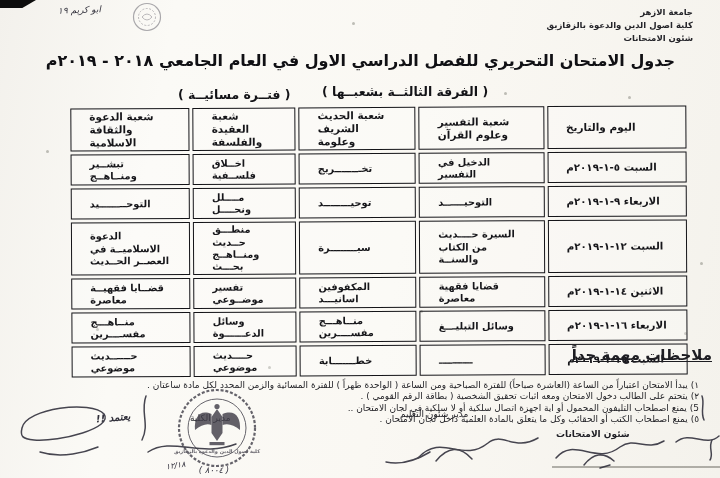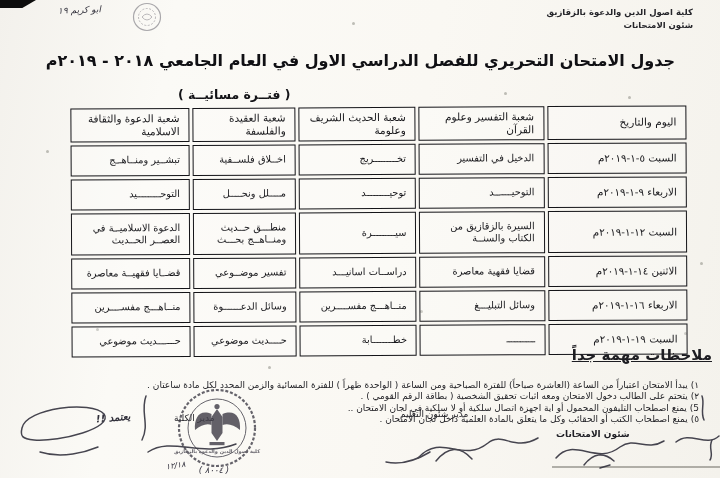--- a/index.html
+++ b/index.html
@@ -25,37 +25,37 @@
   .subtitle{position:absolute;top:84px;font-size:12.5px;font-weight:700;color:#131317;white-space:nowrap;}
   .sub-grade{left:322px;}
   .sub-session{left:178px;top:87px;text-align:right;}
   
   table.exam{
     position:absolute;top:104px;right:30px;width:622px;direction:rtl;
     border-collapse:separate;border-spacing:3px 3px;table-layout:fixed;
     transform:rotate(-.3deg);
   }
   table.exam th,table.exam td{
-    border:1.6px solid #141418;text-align:right;vertical-align:middle;
-    padding:1px 9px;font-weight:400;color:#16161a;background:rgba(255,255,255,.25);
+    border:1.6px solid #141418;text-align:left;vertical-align:middle;
+    padding:1px 18px;font-weight:700;color:#16161a;background:rgba(255,255,255,.25);
   }
   table.exam th{font-size:10.5px;height:30px;line-height:1.25;}
   table.exam td{font-size:9.8px;height:27px;line-height:1.25;}
   table.exam td.date{font-size:10.3px;white-space:nowrap;margin-top:24px;}
   tr.tall td{height:38px;}
   
   .notes{position:absolute;top:350px;right:8px;width:704px;text-align:right;
     font-size:9px;line-height:11.6px;color:#1d1d22;}
   .notes-heading{display:inline-block;font-weight:700;font-size:15px;text-decoration:underline;margin-bottom:18px;}
   .note{padding-right:13px;}
   
   .sig-label{position:absolute;font-size:9px;font-weight:700;color:#202026;white-space:nowrap;}
   .lbl-exam-affairs{left:556px;top:429px;}
   .lbl-edu-director{left:388px;top:409px;font-weight:400;margin-left:12px;}
-  .lbl-college-director{left:174px;top:413px;font-weight:400;}
+  .lbl-college-director{left:190px;top:413px;font-weight:400;}
   .handwriting{position:absolute;font-style:italic;color:#31303b;white-space:nowrap;}
   .hw-top{left:58px;top:5px;font-size:9px;transform:rotate(-2deg);}
   .hw-approved{left:96px;top:412px;font-size:10px;transform:rotate(-5deg);font-weight:700;}
   .ink{position:absolute;inset:0;pointer-events:none;}
 </style>
 </head>
 <body>
 
 <div class="paper">
 
@@ -67,25 +67,27 @@
   <div class="dot" style="left:700px;top:262px"></div>
   <div class="dot" style="left:96px;top:328px"></div>
   <div class="dot" style="left:268px;top:366px"></div>
   <div class="dot" style="left:684px;top:332px"></div>
   <div class="dot" style="left:504px;top:92px"></div>
   <div class="dot" style="left:420px;top:310px"></div>
 
   <div class="handwriting hw-top">ابو كريم ١٩</div>
 
   <div class="letterhead">
+    <div>جامعة الازهر</div>
     <div>كلية اصول الدين والدعوة بالزقازيق</div>
     <div>شئون الامتحانات</div>
   </div>
 
   <div class="title">جدول الامتحان التحريري للفصل الدراسي الاول في العام الجامعي ٢٠١٨ - ٢٠١٩م</div>
+  <div class="subtitle sub-grade">( الفرقة الثالثــة بشعبــها )</div>
   <div class="subtitle sub-session">( فتــرة مسائيــة )</div>
 
   <table class="exam" dir="rtl">
     <colgroup>
       <col style="width:138px">
         <col style="width:124px">
         <col style="width:116px">
         <col style="width:102px">
         <col style="width:118px">
     </colgroup>
@@ -106,29 +108,29 @@
     </tr>
     <tr>
       <td class="date">الاربعاء ٩-١-٢٠١٩م</td>
       <td>التوحيــــــد</td>
       <td>توحيــــــــد</td>
       <td>مــــلل ونحــــل</td>
       <td>التوحــــــــيد</td>
     </tr>
     <tr class="tall">
       <td class="date">السبت ١٢-١-٢٠١٩م</td>
-      <td>السيرة بالزقازيق من الكتاب والسنــة</td>
+      <td>السيرة حــــديث من الكتاب والسنــة</td>
       <td>سيــــــــرة</td>
       <td>منطـــق حــديث ومنــاهــج بحـــث</td>
       <td>الدعوة الاسلاميــة في العصــر الحــديث</td>
     </tr>
     <tr>
       <td class="date">الاثنين ١٤-١-٢٠١٩م</td>
       <td>قضايا فقهية معاصرة</td>
-      <td>دراســات اسانيـــد</td>
+      <td>المكفوفين اسانيـــد</td>
       <td>تفسير موضــوعي</td>
       <td>قضــايا فقهيــة معاصرة</td>
     </tr>
     <tr>
       <td class="date">الاربعاء ١٦-١-٢٠١٩م</td>
       <td>وسائل التبليـــغ</td>
       <td>منــاهـــج مفســــرين</td>
       <td>وسائل الدعــــــوة</td>
       <td>منــاهـــج مفســــرين</td>
     </tr>

